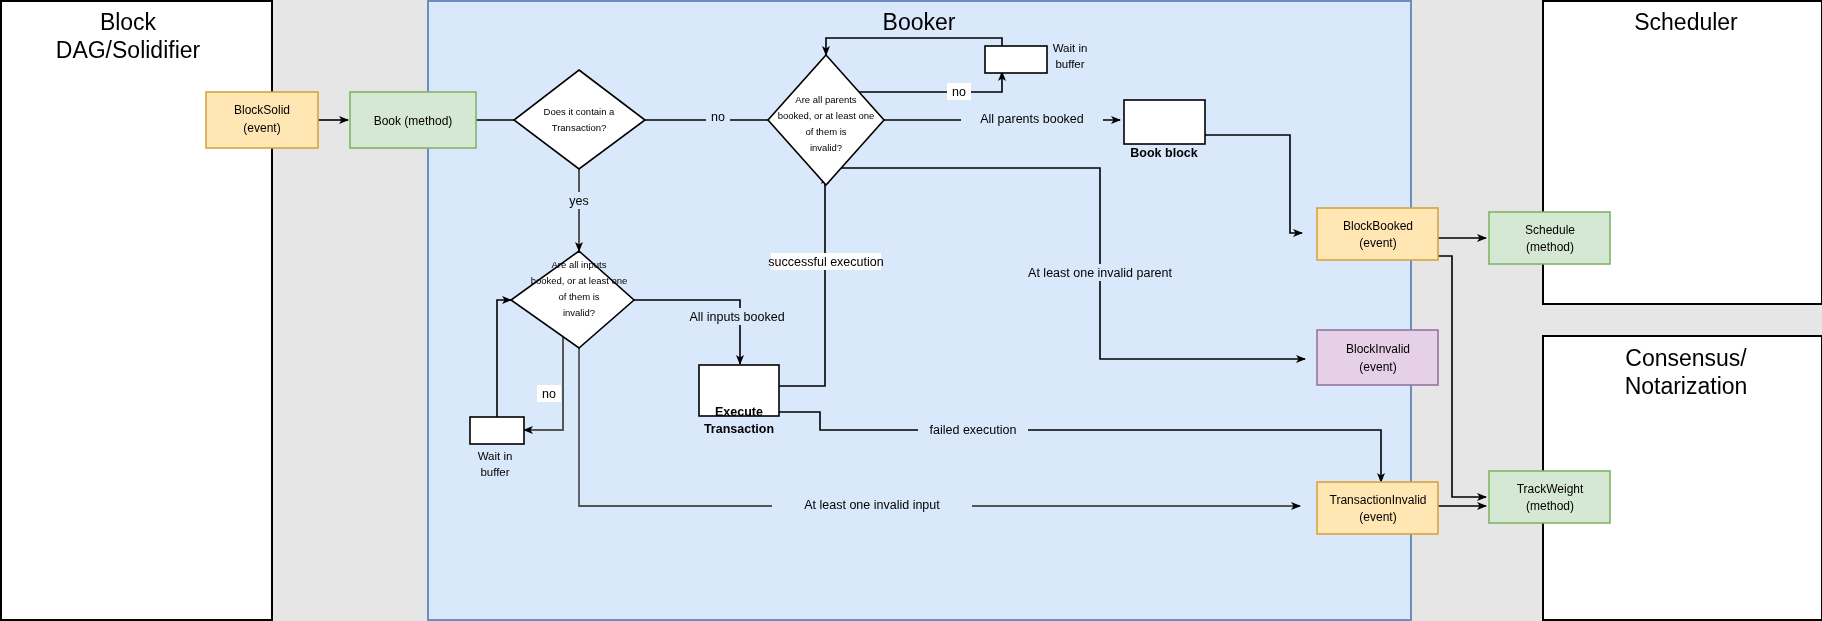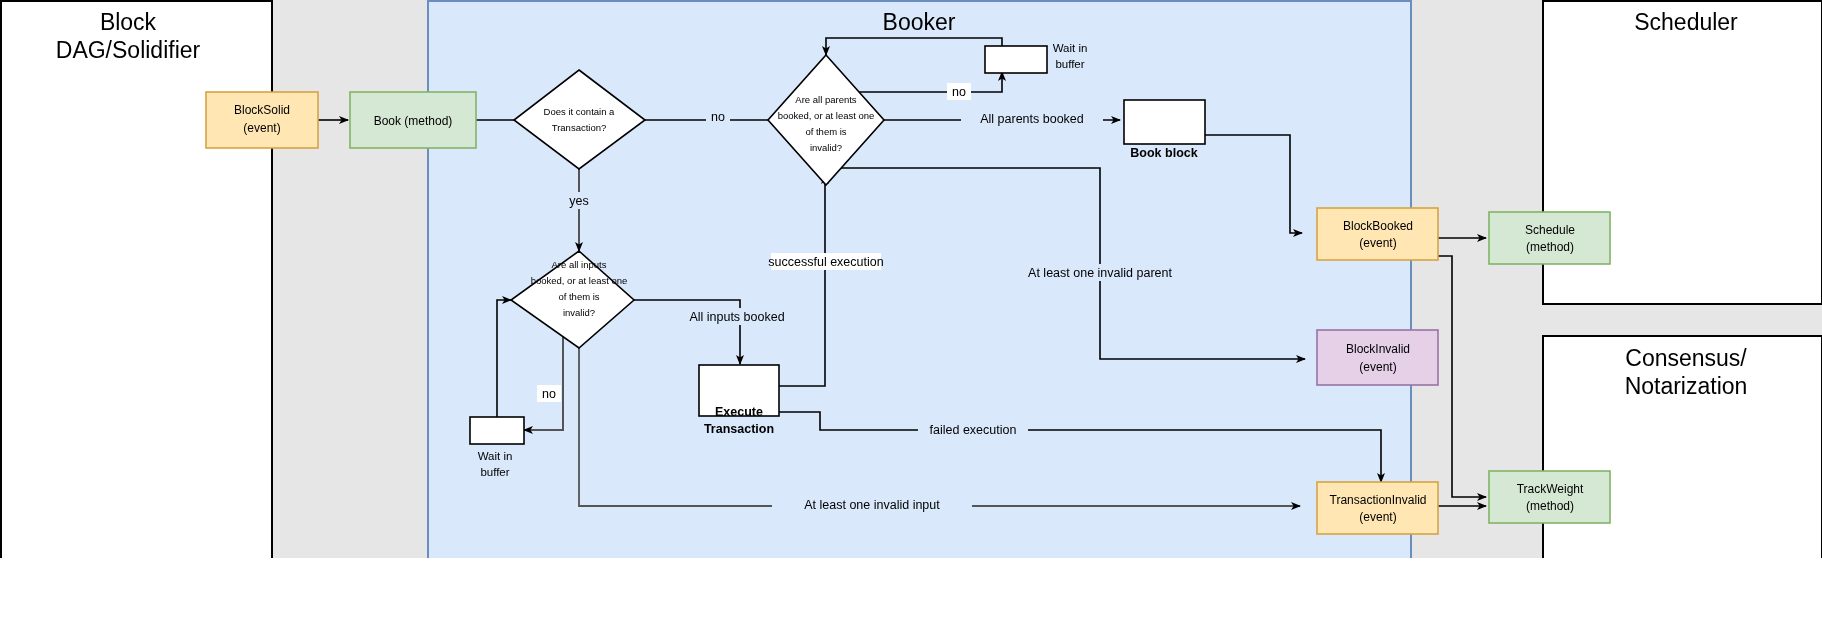--- a/index.html
+++ b/index.html
@@ -1,17 +1,17 @@
 <!DOCTYPE html>
 <html><head>
 <meta charset="utf-8">
 <style>
   html,body{margin:0;padding:0;background:#ffffff;}
   body{font-family:"Liberation Sans","DejaVu Sans",sans-serif;}
-  #root{position:relative;width:1822px;height:558px;overflow:hidden;background:#ffffff;}
+  #root{position:relative;width:1822px;height:621px;overflow:hidden;background:#ffffff;}
   svg{display:block;}
   .lane-title{font-size:23px;fill:#000000;}
   .box-txt{font-size:11.5px;fill:#000000;}
   .node-lbl{font-size:12px;fill:#000000;}
   .edge-lbl{font-size:12.5px;fill:#000000;}
   .diamond-txt{font-size:9.5px;fill:#000000;}
   .bold-lbl{font-size:12.5px;fill:#000000;font-weight:bold;}
 </style>
 </head>
 <body>

